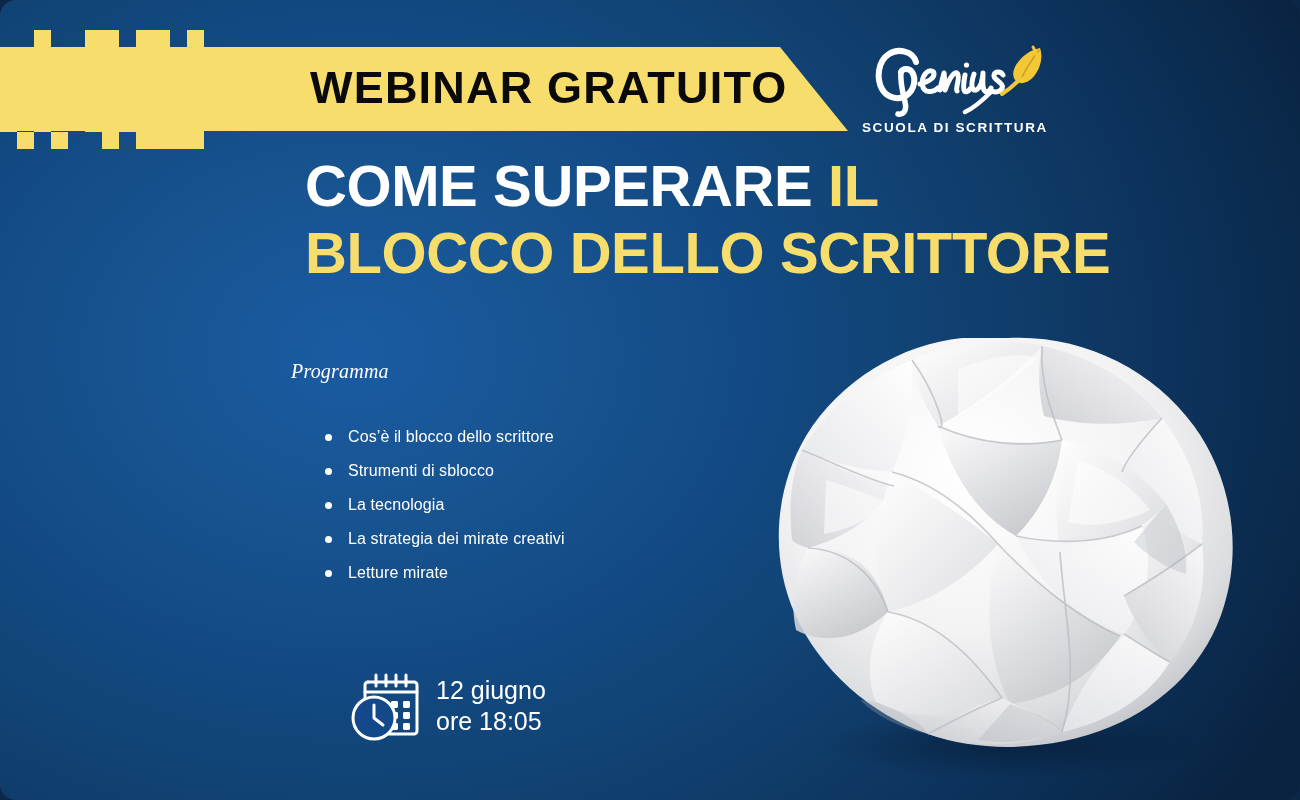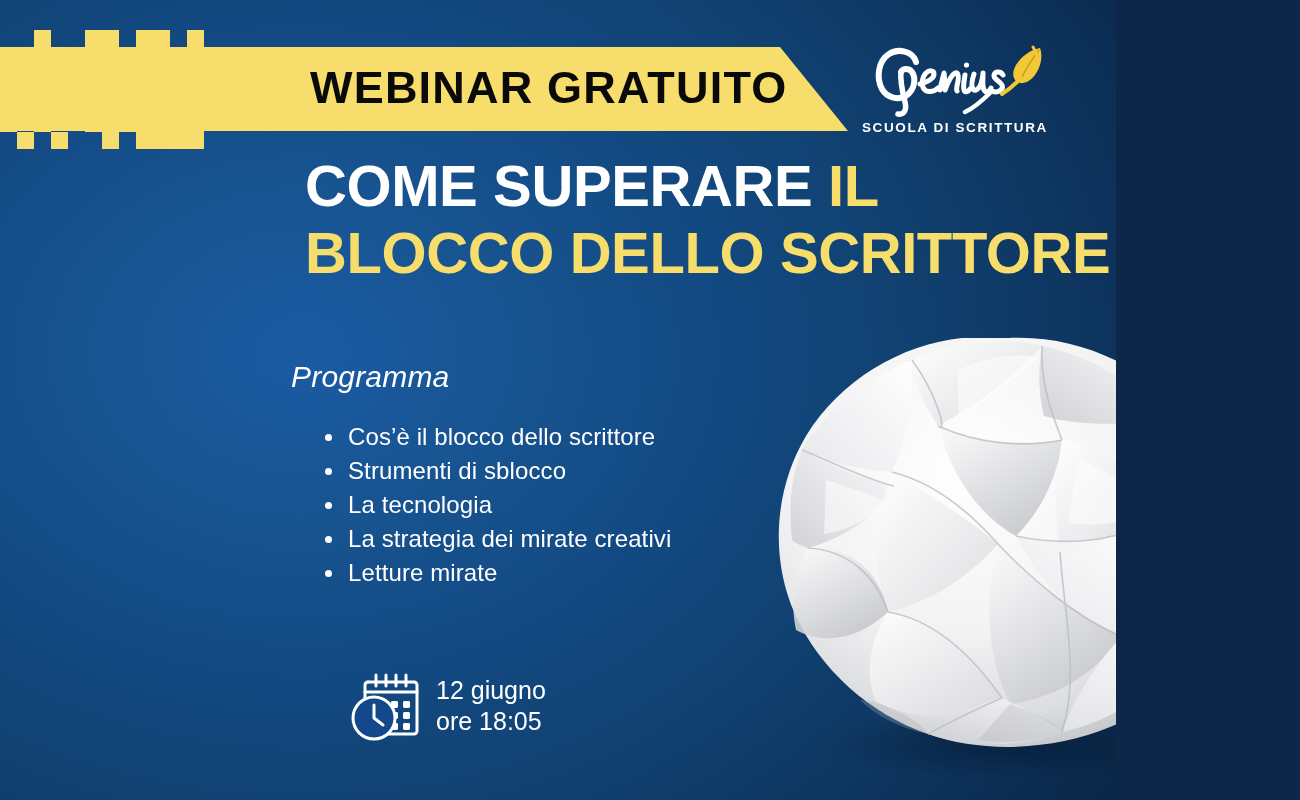--- a/index.html
+++ b/index.html
@@ -5,33 +5,34 @@
   html, body {
     margin: 0;
     padding: 0;
     background: #0d2749;
   }
   body {
     font-family: "Liberation Sans", sans-serif;
   }
   #poster {
     position: relative;
-    width: 1116px;
+    width: 1300px;
     height: 800px;
     overflow: hidden;
     background:
       radial-gradient(ellipse 1050px 820px at 27% 44%,
         #1a5ba3 0%,
         #17538f 22%,
         #134a84 38%,
         #114476 52%,
         #0f3a66 68%,
         #0c3058 82%,
         #0a2747 95%,
         #09223f 100%);
+    border-radius: 16px;
   }
 
   
   #pixel-mosaic {
     position: absolute;
     left: 0;
     top: 30px;
     width: 210px;
     height: 120px;
     pointer-events: none;
@@ -118,37 +119,38 @@
   }
   .hl-white { color: #ffffff; }
   .hl-yellow { color: #f7dd6b; }
 
   
   #programma-title {
     position: absolute;
     left: 291px;
     top: 360px;
     color: #ffffff;
-    font-size: 30px;
+    font-size: 20px;
     font-style: italic;
     font-weight: normal;
     letter-spacing: 0.2px;
+    font-family: Liberation Serif, serif;
   }
   #agenda {
     position: absolute;
     left: 322px;
     top: 420px;
     margin: 0;
     padding: 0;
     list-style: none;
   }
   #agenda li {
     position: relative;
     color: #ffffff;
-    font-size: 24px;
+    font-size: 16px;
     line-height: 34px;
     padding-left: 26px;
     letter-spacing: 0.1px;
     white-space: nowrap;
   }
   #agenda li .dot {
     position: absolute;
     left: 3px;
     top: 14px;
     width: 7px;

